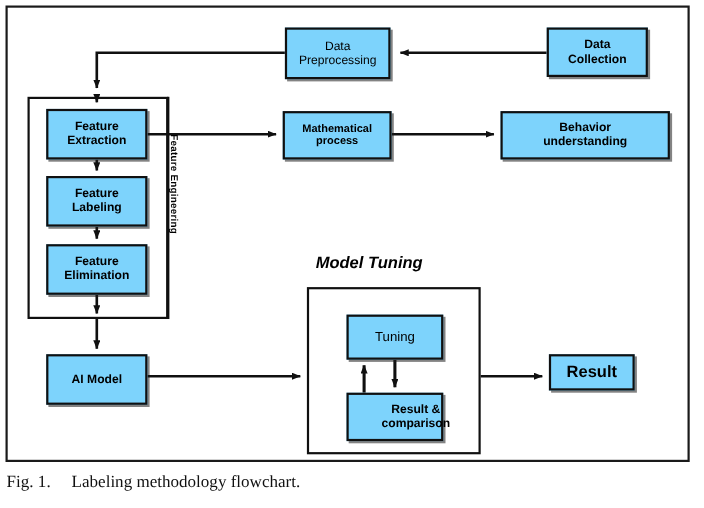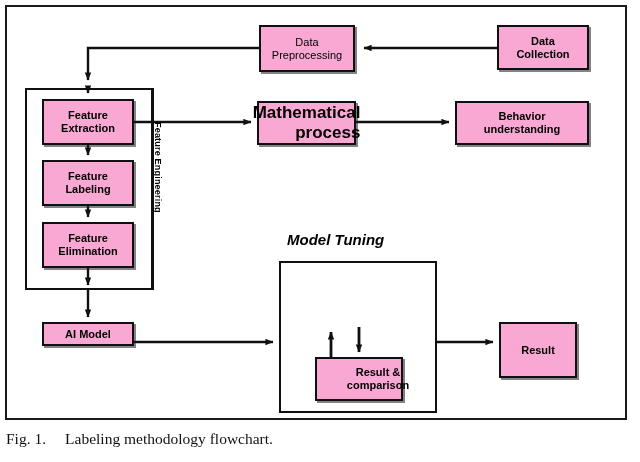--- a/index.html
+++ b/index.html
@@ -40,21 +40,21 @@
     left: 0; top: 0;
     width: 640px;
     height: 462px;
     pointer-events: none;
   }
 
   
   .node {
     position: absolute;
     box-sizing: border-box;
-    background: #f9a8d4;
+    background: #7dd3fc;
     border: 2.5px solid #101010;
     box-shadow: 2px 2px 0px rgba(30,30,30,0.55);
     display: flex;
     align-items: center;
     justify-content: center;
     text-align: center;
     color: #000000;
     line-height: 1.15;
   }
   .node .node-label {
@@ -201,41 +201,44 @@
   <div class="node bold" style="left:42px; top:160px; width:92px; height:46px; font-size:11px;">
     <span class="node-label">Feature
 Labeling</span>
   </div>
 
   <div class="node bold" style="left:42px; top:222px; width:92px; height:46px; font-size:11px;">
     <span class="node-label">Feature
 Elimination</span>
   </div>
 
-  <div class="node bold" style="left:257px; top:101px; width:99px; height:44px; font-size:17px;text-align:right;">
+  <div class="node bold" style="left:257px; top:101px; width:99px; height:44px; font-size:10px;">
     <span class="node-label">Mathematical
 process</span>
   </div>
 
-  <div class="node bold" style="left:455px; top:101px; width:134px; height:44px; font-size:11px;">
+  <div class="node bold" style="left:455px; top:101px; width:154px; height:44px; font-size:11px;">
     <span class="node-label">Behavior
 understanding</span>
   </div>
 
-  <div class="node bold" style="left:42px; top:322px; width:92px; height:24px; font-size:11px;">
+  <div class="node bold" style="left:42px; top:322px; width:92px; height:46px; font-size:11px;">
     <span class="node-label">AI Model</span>
   </div>
 
+  <div class="node regular" style="left:315px; top:286px; width:88px; height:41px; font-size:12px;">
+    <span class="node-label">Tuning</span>
+  </div>
 
   <div class="node bold" style="left:315px; top:357px; width:88px; height:44px; font-size:11px;padding-left:38px;">
     <span class="node-label">Result  &amp;
 comparison</span>
   </div>
 
-  <div class="node bold" style="left:499px; top:322px; width:78px; height:56px; font-size:11px;">
+  <div class="node bold" style="left:499px; top:322px; width:78px; height:33px; font-size:15px;">
     <span class="node-label">Result</span>
   </div>
 
   <div class="caption">
     <span class="cap-num">Fig. 1.</span><span>Labeling methodology flowchart.</span>
   </div>
 
 </div>
 
 </body></html>

